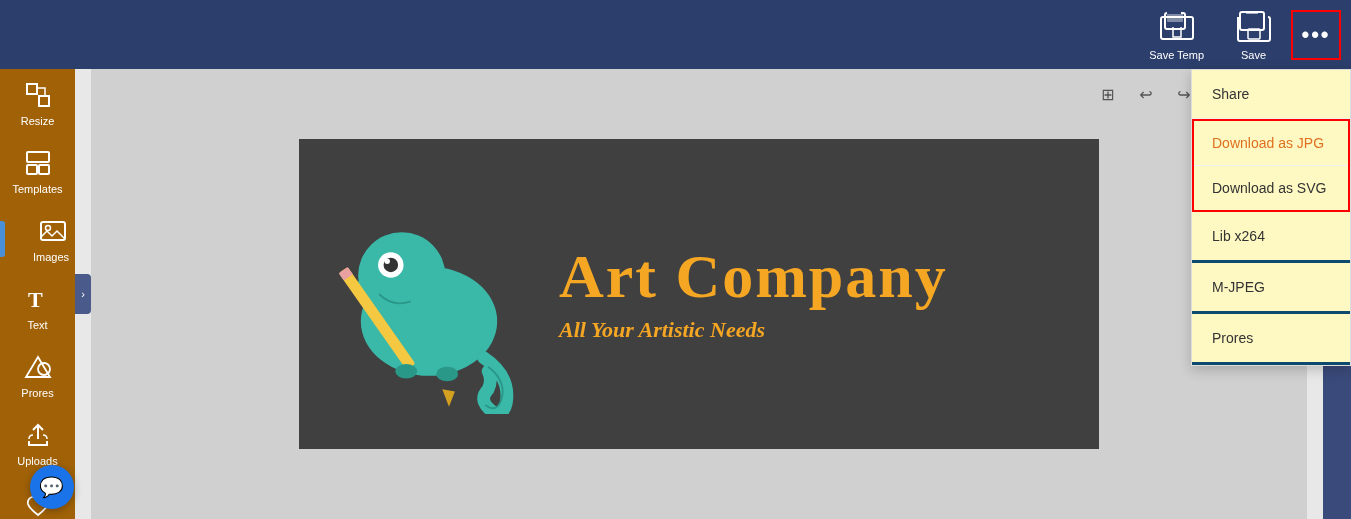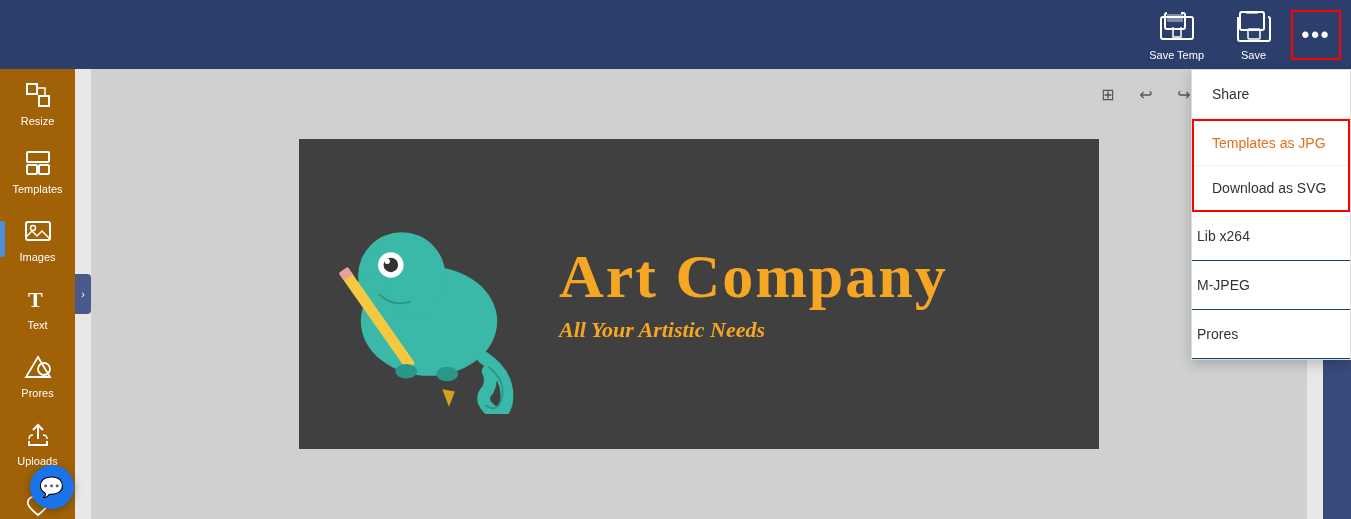--- a/index.html
+++ b/index.html
@@ -190,31 +190,31 @@
       z-index: 5;
       border-radius: 0 4px 4px 0;
     }
 
     
     .dropdown-menu {
       position: absolute;
       top: 69px;
       right: 0;
       width: 160px;
-      background: #ffffff;
+      background: #fef9c3;
       box-shadow: 0 4px 12px rgba(0,0,0,0.2);
       z-index: 100;
       border: 1px solid #ddd;
     }
     .dropdown-item {
-      padding: 16px 5px;
+      padding: 16px 20px;
       font-size: 14px;
       color: #333;
       cursor: pointer;
-      border-bottom: 1px solid #0c4a6e;
+      border-bottom: 3px solid #0c4a6e;
     }
     .dropdown-item-share {
       padding: 16px 20px;
       font-size: 14px;
       color: #333;
       cursor: pointer;
       border-bottom: 1px solid #f0f0f0;
     }
 
     
@@ -290,21 +290,21 @@
       <div class="s-icon">
         <svg width="28" height="28" viewBox="0 0 28 28" fill="none">
           <rect x="3" y="3" width="22" height="10" rx="1" stroke="white" stroke-width="2" fill="none"></rect>
           <rect x="3" y="16" width="10" height="9" rx="1" stroke="white" stroke-width="2" fill="none"></rect>
           <rect x="15" y="16" width="10" height="9" rx="1" stroke="white" stroke-width="2" fill="none"></rect>
         </svg>
       </div>
       <span>Templates</span>
     </div>
 
-    <div class="sidebar-item images-item" style="position:relative;">
+    <div class="sidebar-item images-item" style="position:relative;align-items:flex-end;">
       <div style="position:absolute;left:0;top:50%;transform:translateY(-50%);width:5px;height:36px;background:#4a90d9;border-radius:0 3px 3px 0;"></div>
       <div class="s-icon">
         <svg width="28" height="28" viewBox="0 0 28 28" fill="none">
           <rect x="2" y="5" width="24" height="18" rx="2" stroke="white" stroke-width="2" fill="none"></rect>
           <circle cx="9" cy="11" r="2.5" stroke="white" stroke-width="1.5" fill="none"></circle>
           <path d="M2 20 L8 14 L13 19 L18 14 L26 22" stroke="white" stroke-width="1.5" fill="none"></path>
         </svg>
       </div>
       <span>Images</span>
     </div>
@@ -422,21 +422,21 @@
     <div style="color:white;font-size:12px;cursor:pointer;width:22px;height:20px;display:flex;align-items:center;justify-content:center;">▲</div>
     <div style="color:white;font-size:12px;cursor:pointer;width:22px;height:20px;display:flex;align-items:center;justify-content:center;">▼</div>
     <div style="width:16px;height:80px;background:#5a6a9a;border-radius:4px;margin-top:4px;"></div>
     <div style="width:14px;height:30px;background:#7a8aba;border-radius:3px;"></div>
   </div>
 
   <div class="dropdown-menu">
     <div class="dropdown-item-share">Share</div>
 
     <div style="border:2px solid red;">
-      <div style="padding:14px 18px;font-size:14px;color:#e07020;cursor:pointer;">Templates as JPG</div>
+      <div style="padding:14px 18px;font-size:14px;color:#e07020;cursor:pointer;">Download as JPG</div>
       <div style="padding:14px 18px;font-size:14px;color:#333;cursor:pointer;border-top:1px solid #f0f0f0;">Download as SVG</div>
     </div>
 
     <div class="dropdown-item">Lib x264</div>
     <div class="dropdown-item">M-JPEG</div>
     <div class="dropdown-item">Prores</div>
   </div>
 
 </div>
 

